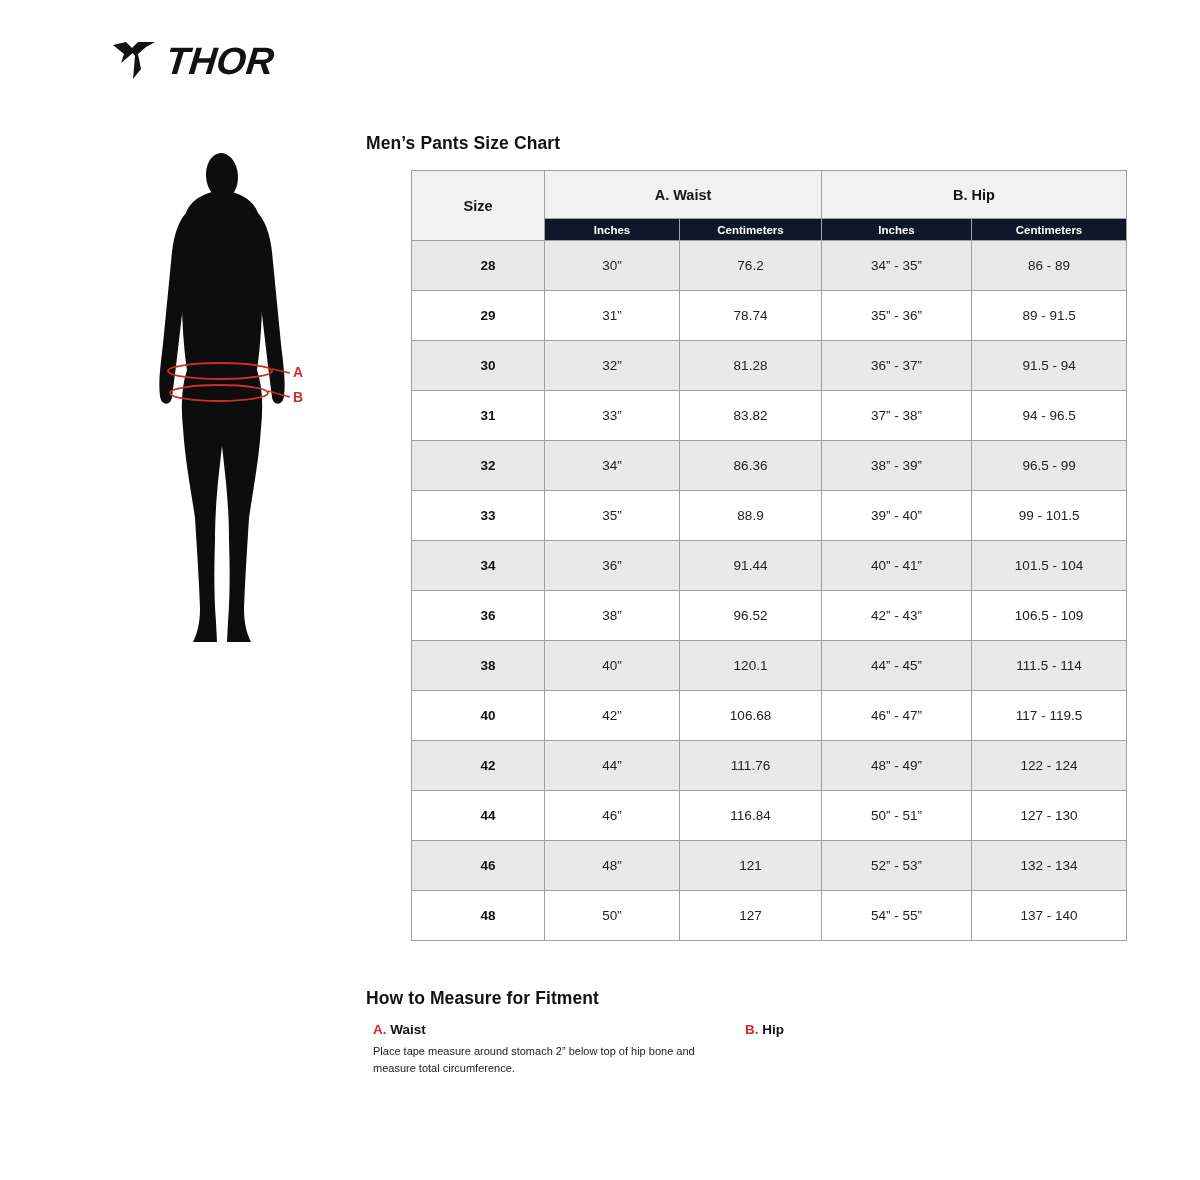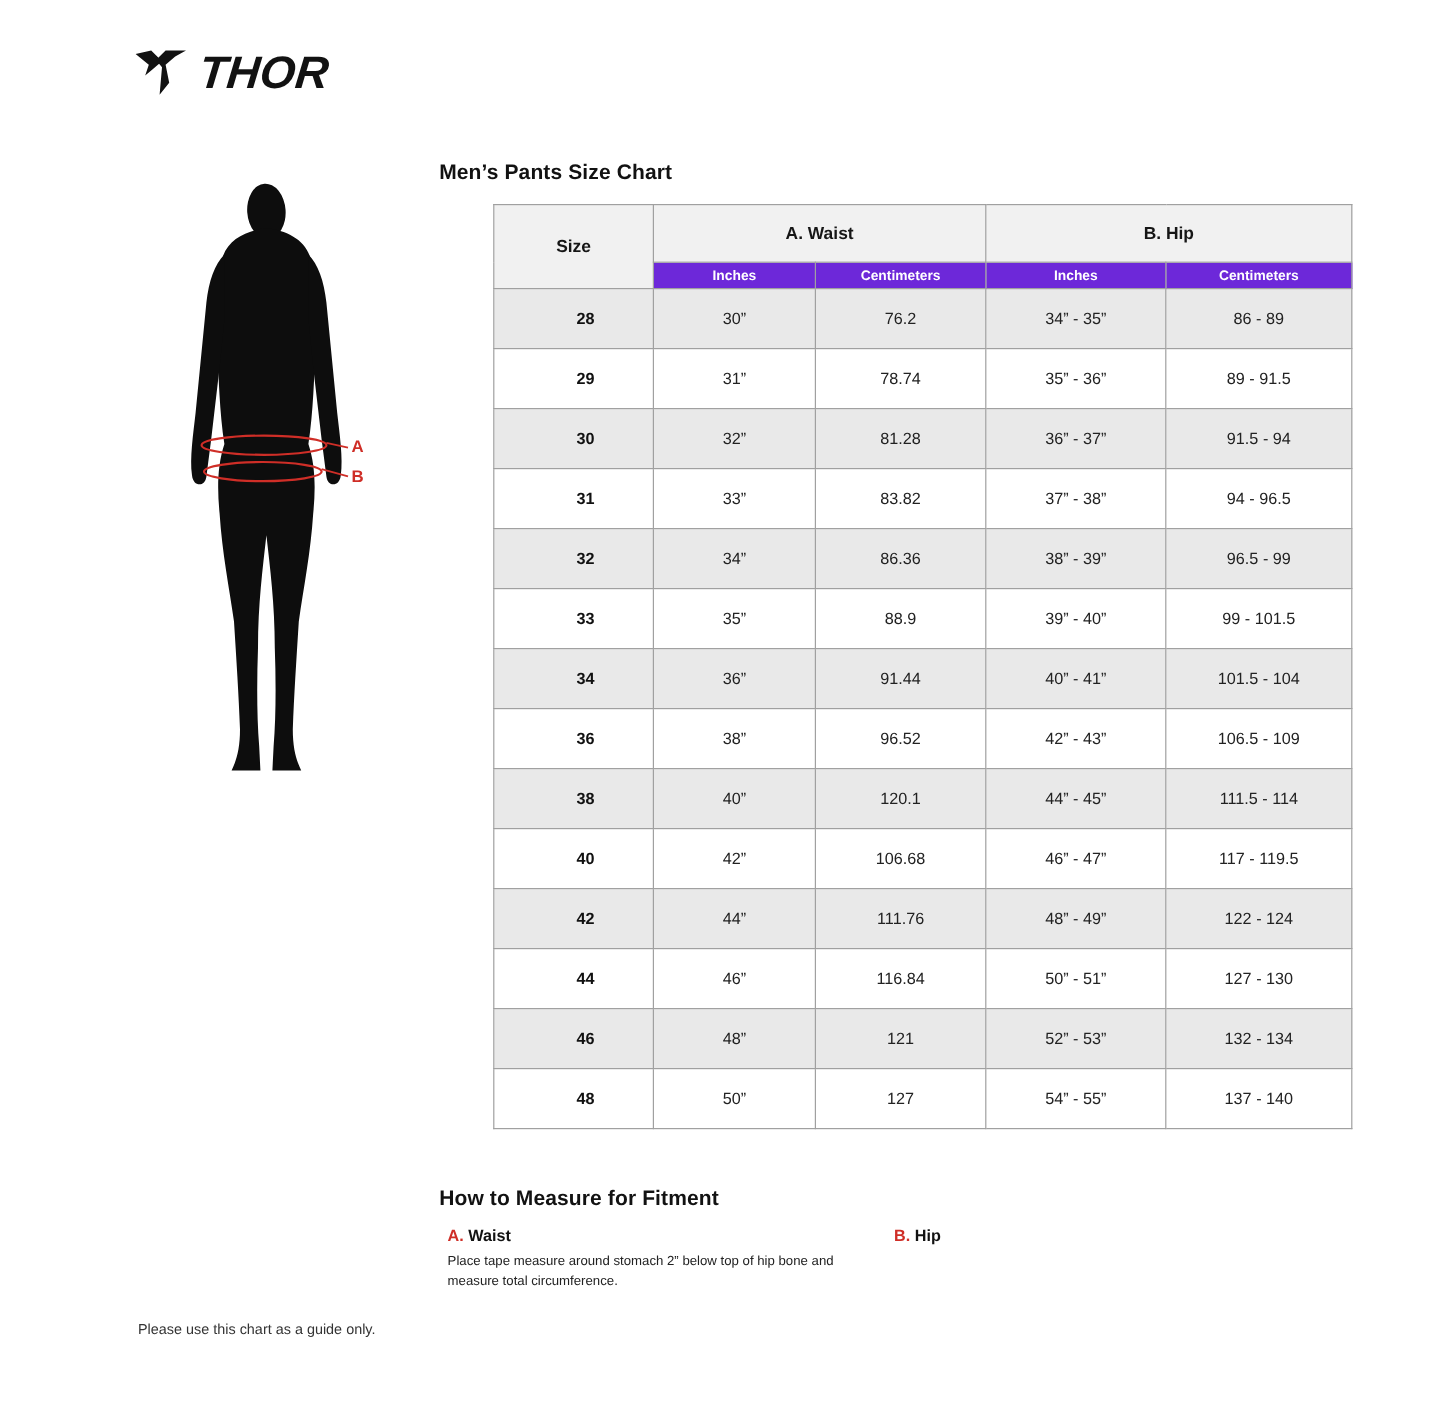--- a/index.html
+++ b/index.html
@@ -34,21 +34,21 @@
   }
   table.size-chart th, table.size-chart td {
     border:1px solid #a0a0a0; text-align:center; vertical-align:middle;
     padding:0;
   }
   th.size-h, th.group-h {
     background:#f1f1f1; font-size:14.5px; font-weight:bold; color:#161616;
   }
   th.group-h { height:48px; }
   th.sub-h {
-    background:#6d28d9; color:#ffffff; font-size:11.5px; font-weight:bold;
+    background:#0f172a; color:#ffffff; font-size:11.5px; font-weight:bold;
     height:22px; border:2px solid #ffffff;
   }
   tbody td { height:50px; font-size:13.5px; color:#222; }
   tbody tr:nth-child(odd) { background:#e9e9e9; }
   tbody tr:nth-child(even) { background:#ffffff; }
   tbody td.size-cell { font-weight:bold; color:#111; font-size:13.5px;padding-left:20px; }
 
   
   .measure-title { left:366px; top:988px; }
   .measure-col { top:1022px; }
@@ -237,14 +237,13 @@
 </div>
 
 <div class="abs measure-col col-b">
   <div class="lab">
     <span class="red">B.</span>
     <span>Hip</span>
   </div>
 </div>
 
 <div class="abs footer">
-  <div>Please use this chart as a guide only.</div>
 </div>
 
 </body></html>

